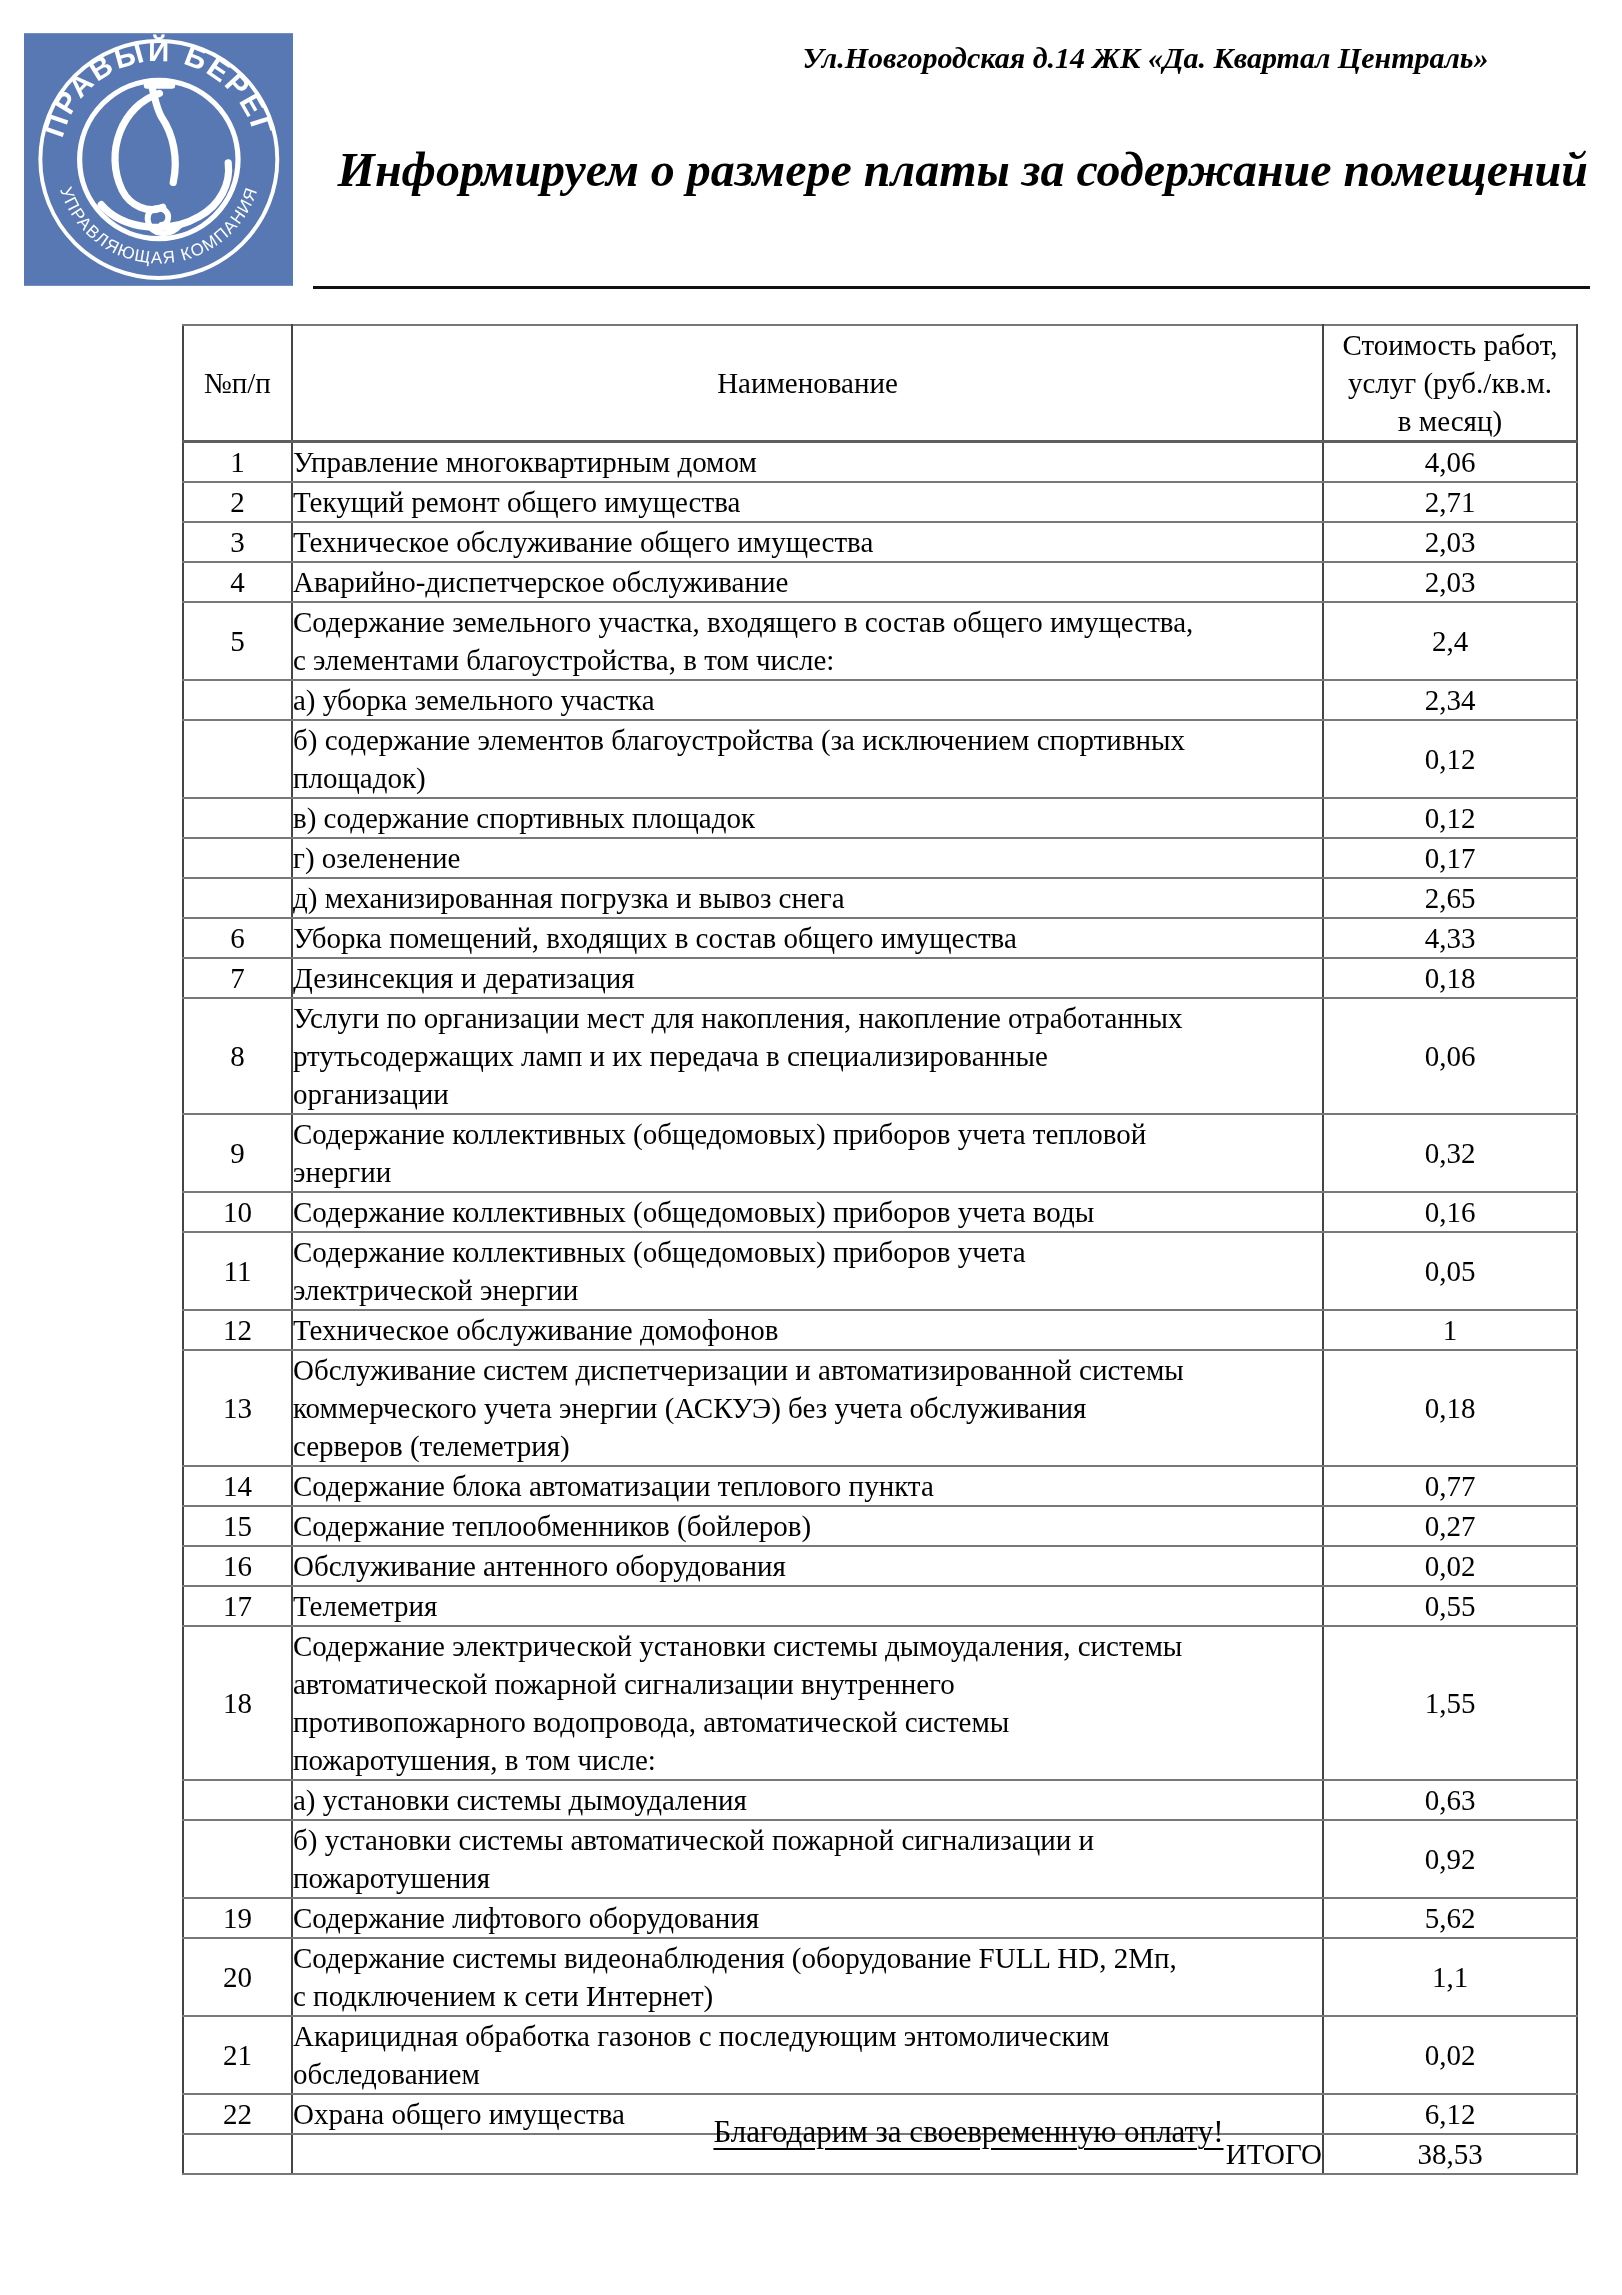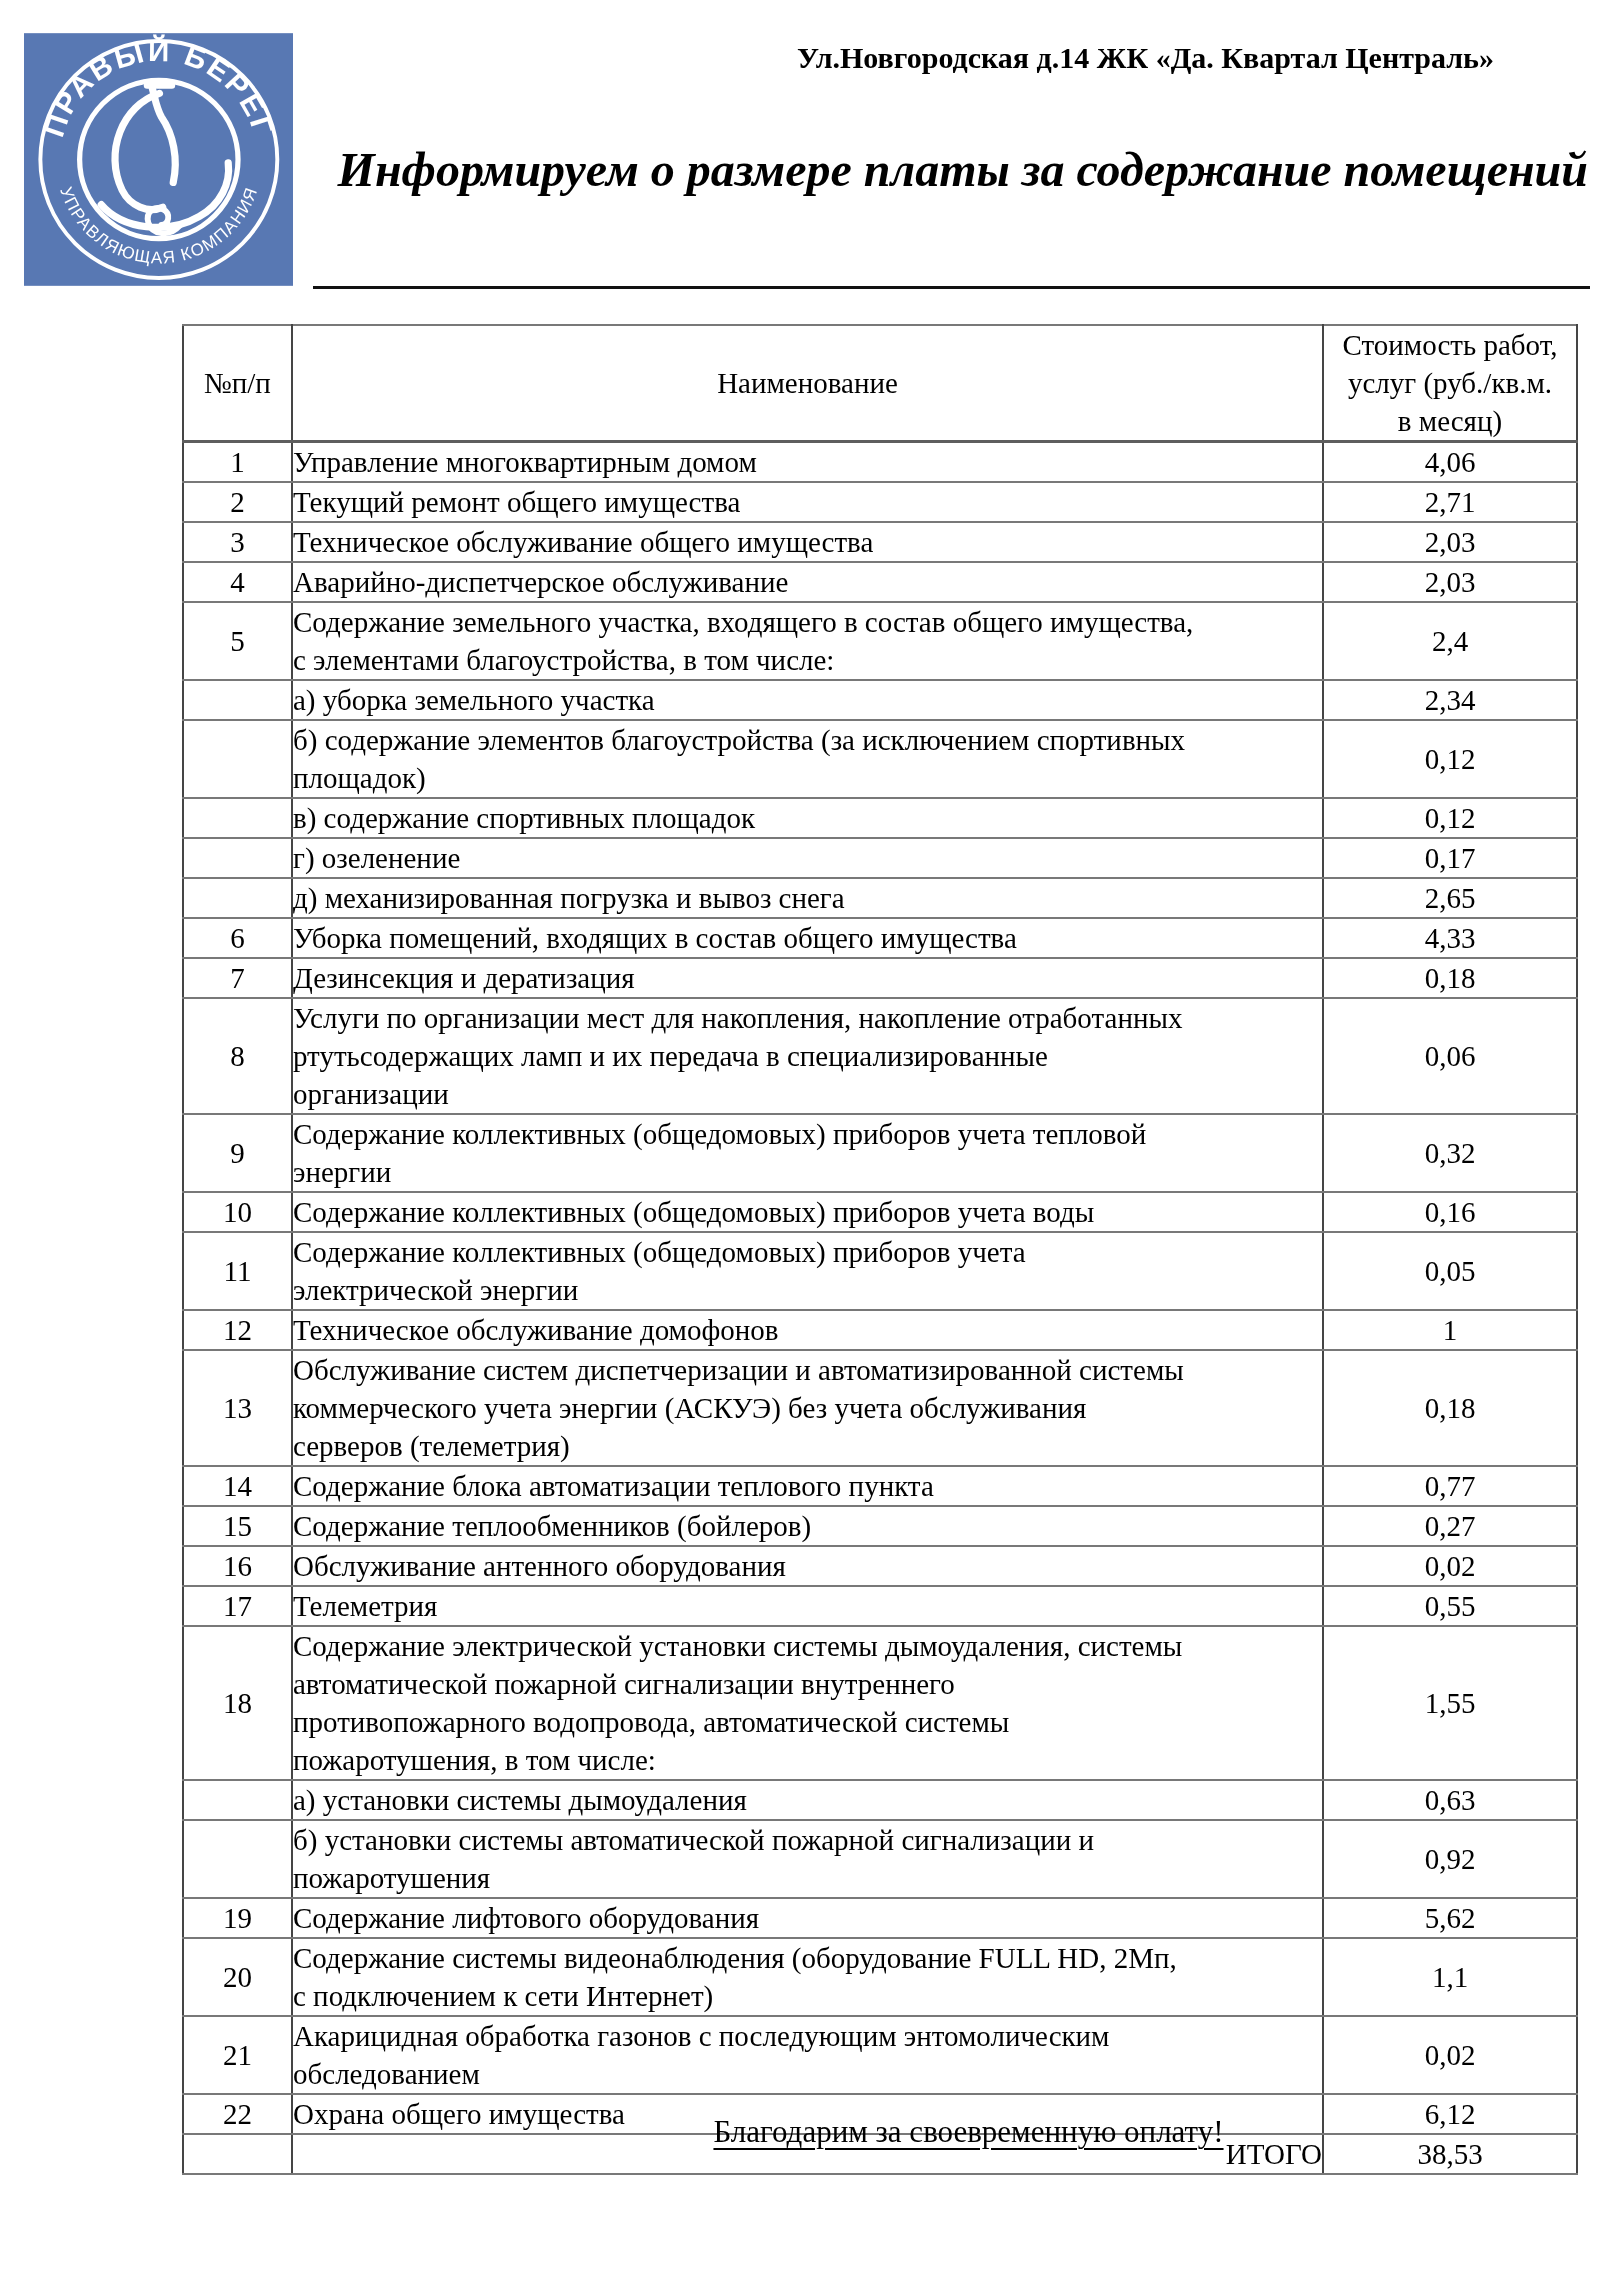--- a/index.html
+++ b/index.html
@@ -10,20 +10,21 @@
   }
 
   
   .logo {
     position:absolute; left:23.6px; top:33px; width:269px; height:253px;
   }
   .address {
     position:absolute; left:707px; top:39px; width:877px;
     font-size:30px; font-weight:bold; text-align:center; line-height:38px;
     white-space:nowrap;
+    font-style:italic;
   }
   .doc-title {
     position:absolute; left:281px; top:136px; width:1307px;
     font-size:48px; font-weight:bold; font-style:italic;
     text-align:right; line-height:68px;
   }
   .title-rule {
     position:absolute; left:313px; top:286px; width:1277px; height:2.6px;
     background:#111;
   }

